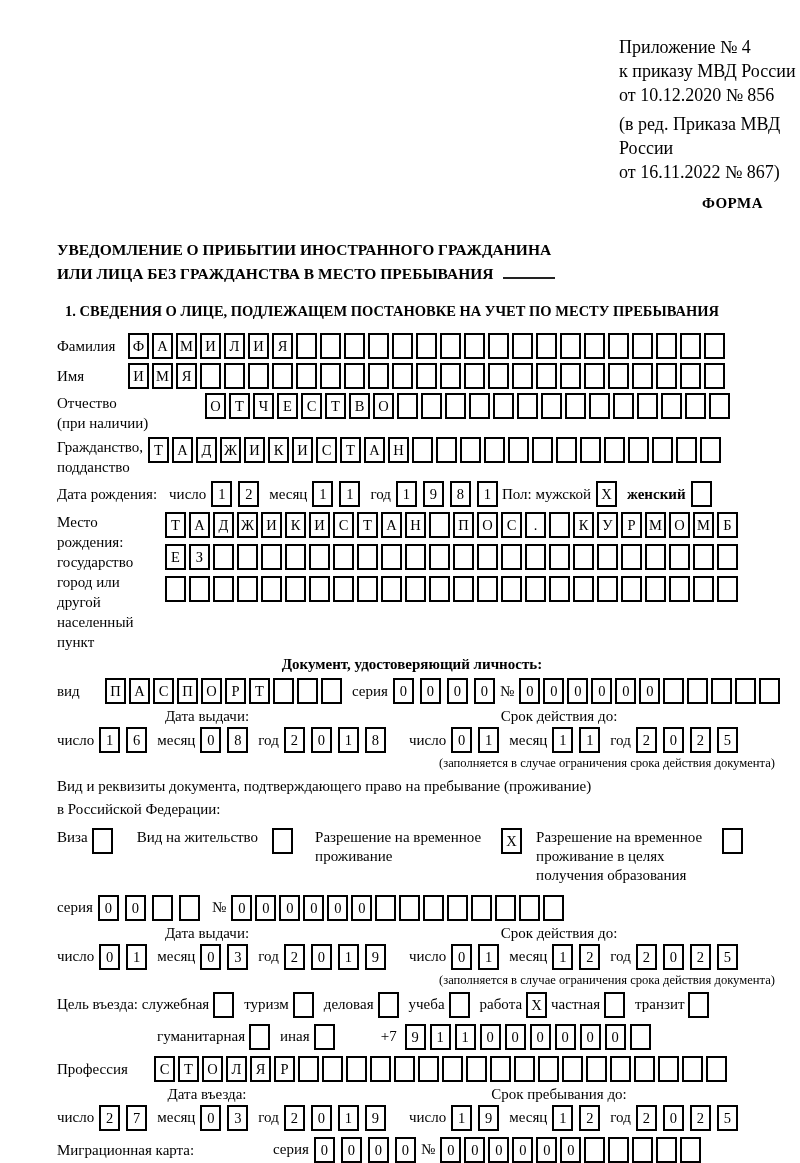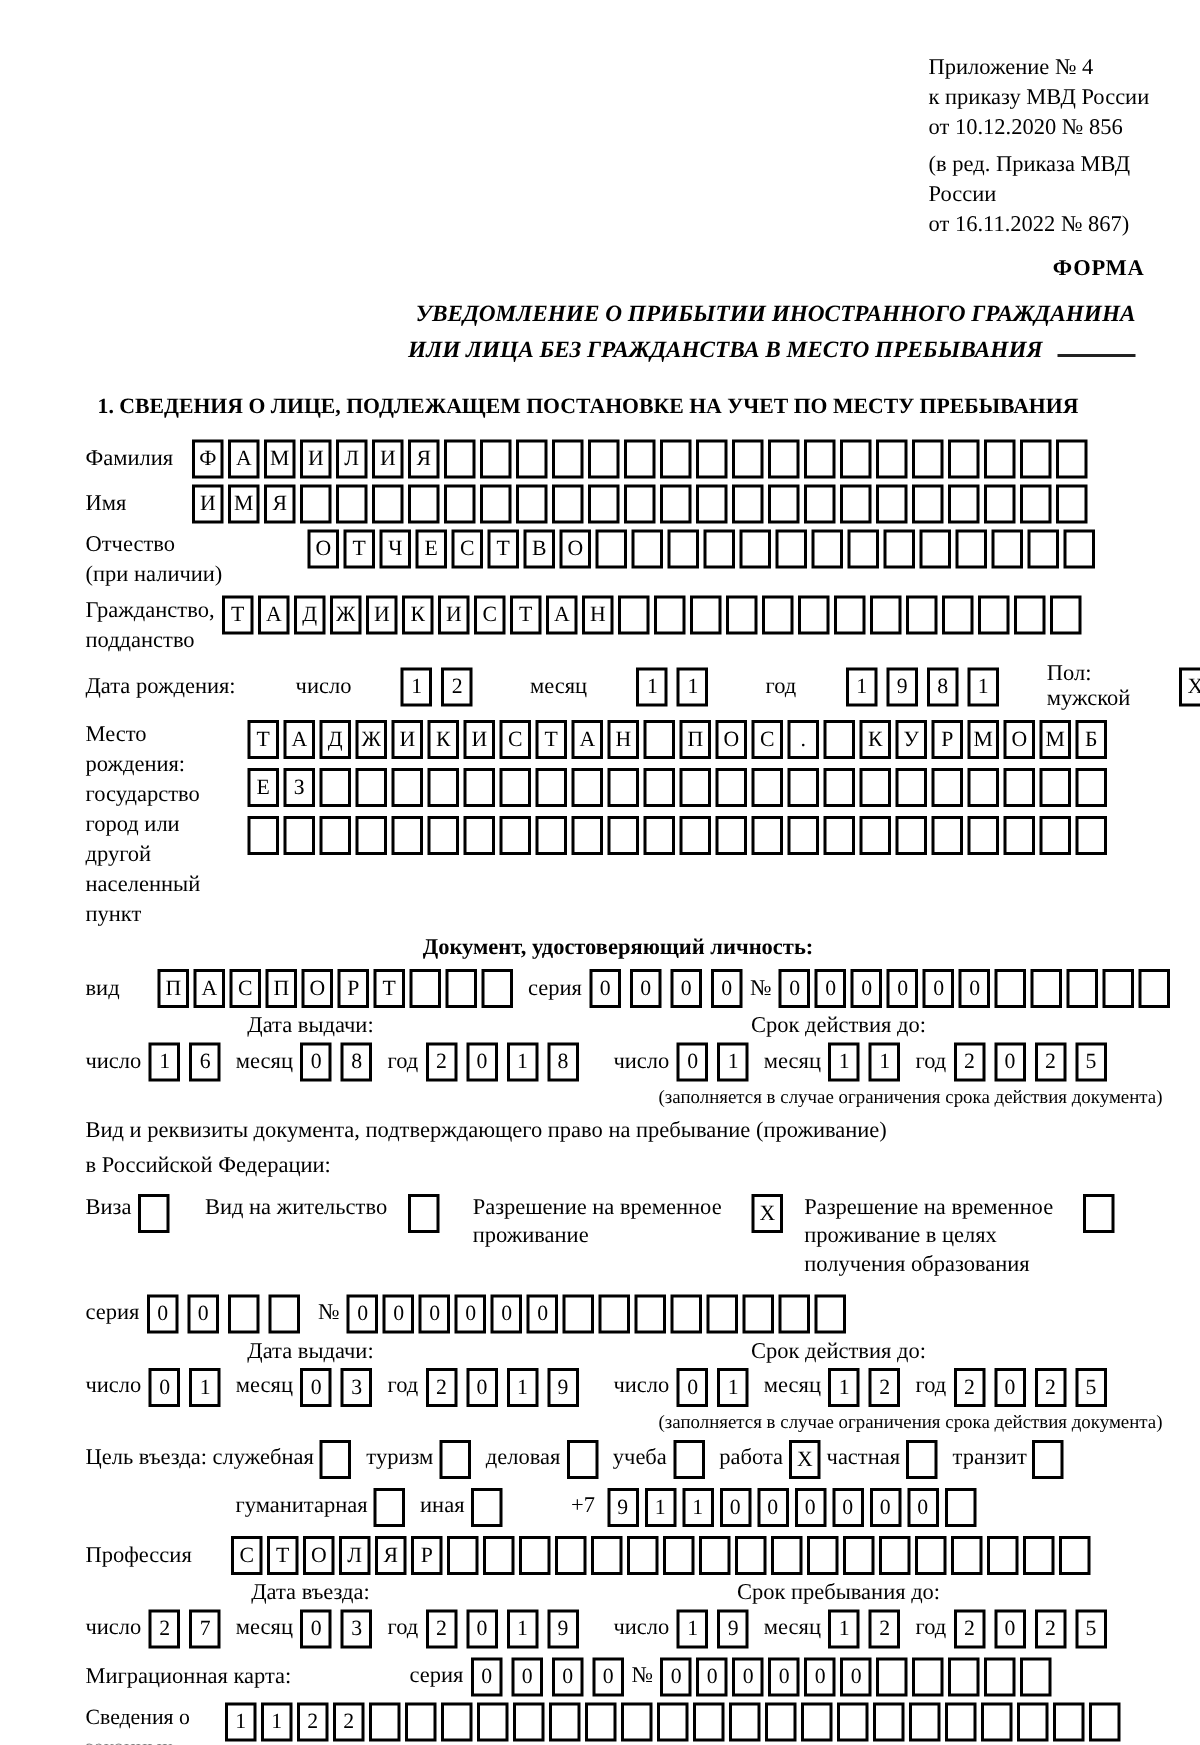--- a/index.html
+++ b/index.html
@@ -1,25 +1,25 @@
 <!DOCTYPE html>
 <html><head>
 <meta charset="utf-8">
 <style>
   * { box-sizing: border-box; margin:0; padding:0; }
   html,body { width:800px; background:#ffffff; }
   body { height:1163px; overflow:hidden; color:#000; font-family:"Liberation Serif", serif; font-size:15px; }
   .page { padding:36px 0 0 57px; width:800px; }
 
   
-  .hdr { margin-left:562px; font-size:15px; line-height:1.33; }
+  .hdr { margin-left:562px; font-size:18px; line-height:1.33; }
   .hdr .grp2 { margin-top:5px; }
   .forma { width:718px; text-align:right; padding-right:12px; font-weight:bold; margin-top:10px; letter-spacing:.5px; }
 
-  .title { width:700px; text-align:right; font-weight:bold; font-size:15.5px; line-height:1.6; margin-top:10px;font-style:italic; }
+  .title { width:700px; text-align:left; font-weight:bold; font-size:15.5px; line-height:1.6; margin-top:26px; }
   .blank-line { display:inline-block; width:52px; border-bottom:2.5px solid #222; height:4px; margin-left:10px; }
 
   .sec { font-weight:bold; font-size:14.5px; margin:16px 0 13px 8px; }
 
   
   .cells { display:inline-flex; gap:3px; flex:none; }
   .cells.sp { gap:6px; }
   .cell { flex:none; width:21px; height:26px; border:2px solid #000; text-align:center; line-height:22px; font-size:14.5px; background:#fff; }
 
   .row { display:flex; align-items:center; margin-bottom:4px; flex-wrap:nowrap; }
@@ -194,21 +194,21 @@
         <span class="cell"></span>
         <span class="cell"></span>
         <span class="cell"></span>
         <span class="cell"></span>
         <span class="cell"></span>
         <span class="cell"></span>
         <span class="cell"></span>
       </span>
   </div>
 
-  <div class="row" style="margin-top:4px;gap:28px;">
+  <div class="row" style="margin-top:4px;">
     <span class="lbl" style="margin-right:12px;">Дата рождения:</span>
     <span class="dl">число</span>
     <span class="cells sp">
         <span class="cell">1</span>
         <span class="cell">2</span>
       </span>
     <span class="dl ml">месяц</span>
     <span class="cells sp">
         <span class="cell">1</span>
         <span class="cell">1</span>

